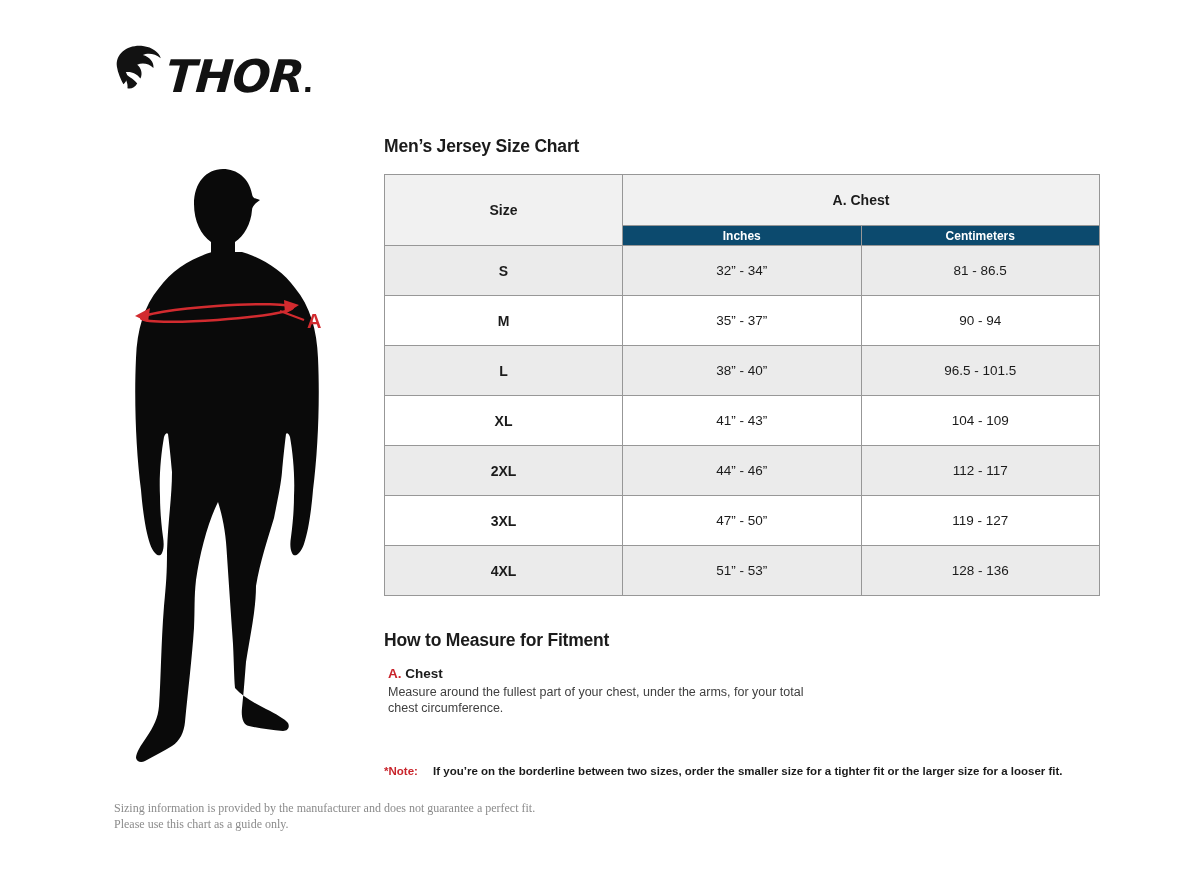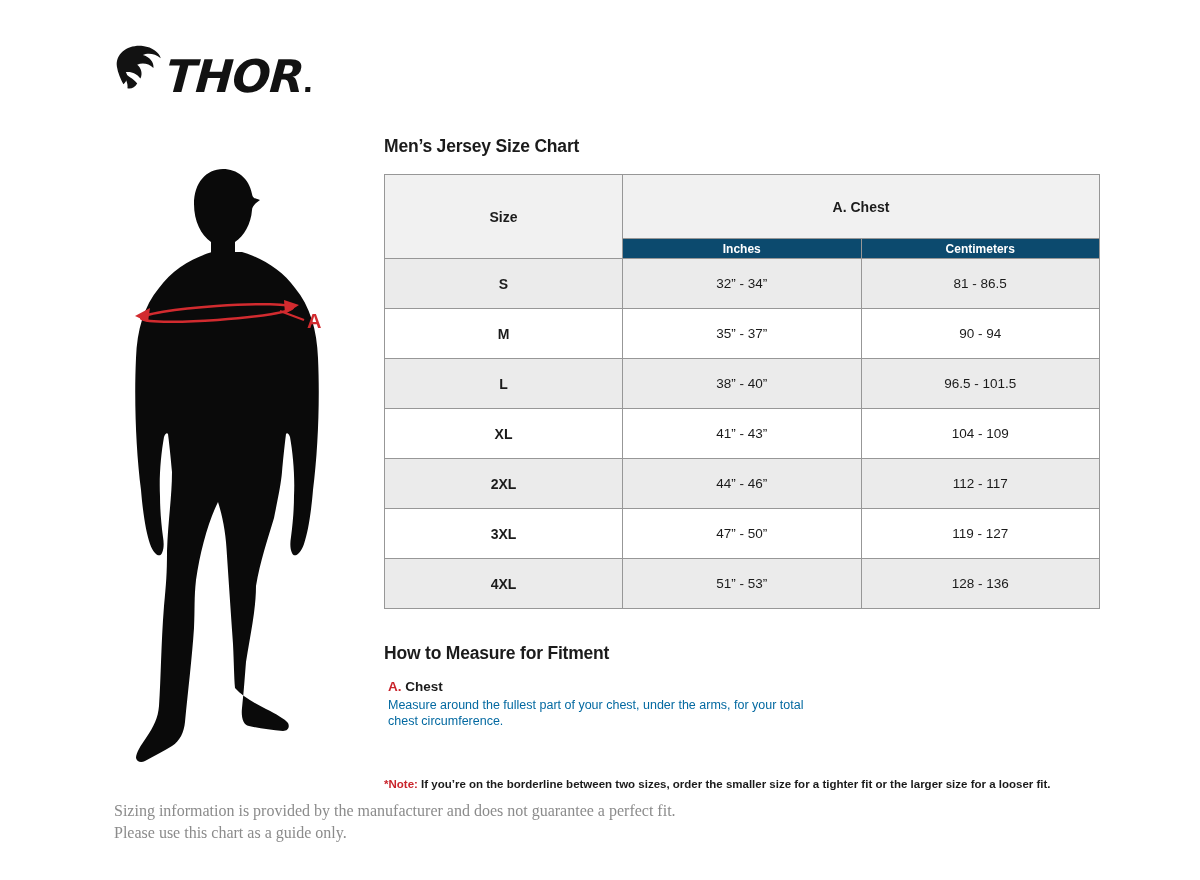--- a/index.html
+++ b/index.html
@@ -30,35 +30,35 @@
   table.size-table { border-collapse:collapse; width:716px; table-layout:fixed; }
   .size-table th, .size-table td {
     border:1px solid #979797; text-align:center; vertical-align:middle; padding:0;
   }
   .th-size, .th-group { background:#f1f1f1; font-size:14px; font-weight:bold; color:#1b1b1b; }
   .th-size { width:238px; }
   .row-units th { background:#0c4a6e; color:#ffffff; font-size:12px; font-weight:bold; height:20px; }
   .size-table td { font-size:13.5px; height:50px; background:#ffffff; color:#1b1b1b; }
   .size-table td.size-col { font-weight:bold; font-size:14px; }
   .size-table tr.alt td { background:#ebebeb; }
-  .row-group-h { height:64px;border-radius:12px; }
+  .row-group-h { height:51px;border-radius:12px; }
 
   .measure-title { font-size:17.5px; font-weight:bold; margin:34px 0 15px 0; letter-spacing:-0.2px; }
   .measure-item { margin-left:4px; }
   .measure-label { font-size:13.5px; font-weight:bold; }
   .red { color:#c9242b; }
-  .measure-desc { font-size:12.5px; color:#0369a1; margin:3px 0 0 0; line-height:1.3; width:445px; }
+  .measure-desc { font-size:12.5px; color:#404040; margin:3px 0 0 0; line-height:1.3; width:445px; }
 
   .note { margin-top:48px; font-size:11.5px; font-weight:bold; color:#1b1b1b; white-space:nowrap; }
-  .note-prefix { color:#c9242b; }
+  .note-prefix { color:#c9242b; margin-right:12px; }
 
   
   .footer {
     position:absolute; left:114px; top:800px;
-    font-family:"Liberation Serif", serif; font-size:16px; color:#8b8b8b; line-height:1.35;
+    font-family:"Liberation Serif", serif; font-size:12px; color:#8b8b8b; line-height:1.35;
   }
 </style>
 </head>
 <body>
 
 <div class="page">
 
   <div class="logo">
     <div class="logo-icon">
       <svg viewBox="0 0 64 64" xmlns="http://www.w3.org/2000/svg">

